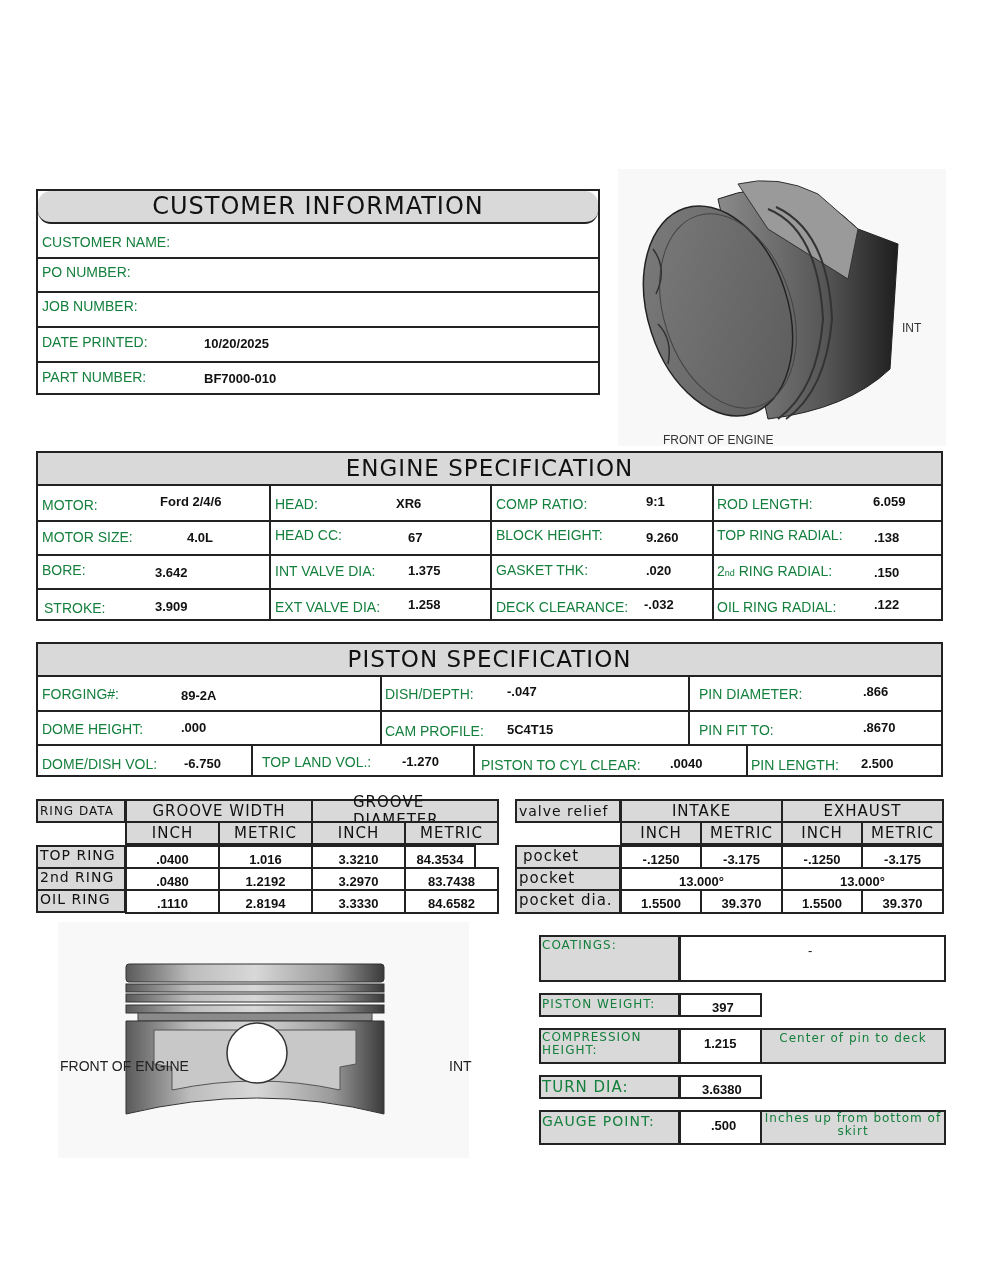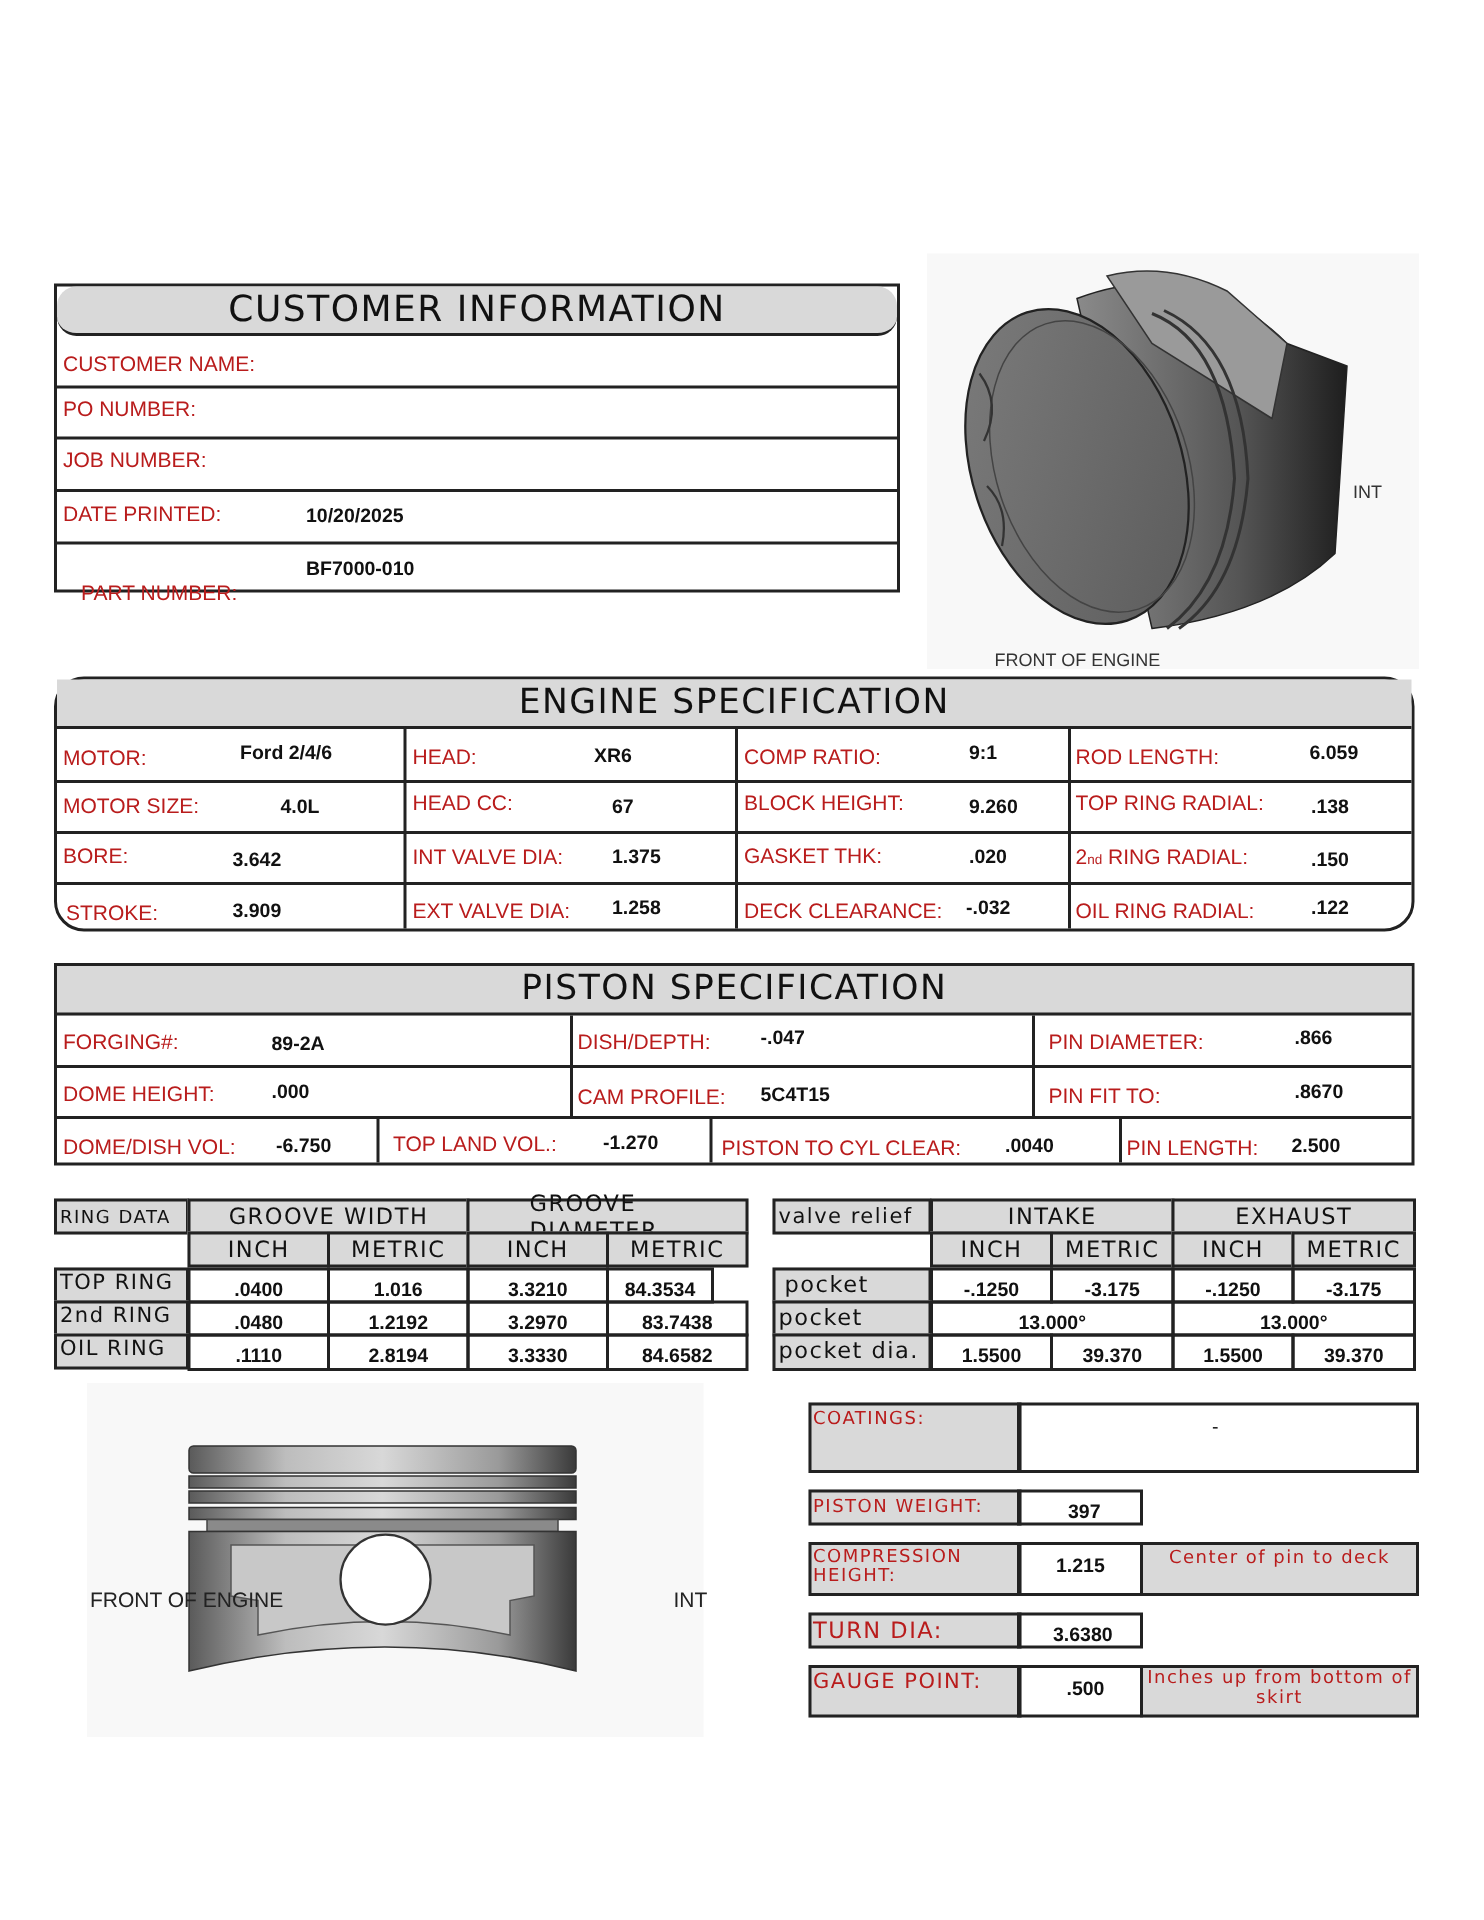--- a/index.html
+++ b/index.html
@@ -1,20 +1,20 @@
 <!DOCTYPE html>
 <html><head>
 <meta charset="utf-8">
 <style>
   html,body{margin:0;padding:0;background:#fff;}
   body{width:989px;height:1280px;position:relative;overflow:hidden;font-family:"Liberation Sans",sans-serif;color:#111;}
   .abs{position:absolute;box-sizing:border-box;}
   .box{border:2px solid #222;}
   .hdr{background:#d9d9d9;font-family:"DejaVu Sans",sans-serif;letter-spacing:1px;text-align:center;color:#111;}
-  .lbl{position:absolute;font-size:14px;color:#b91c1c;white-space:nowrap;}
+  .lbl{position:absolute;font-size:14px;color:#15803d;white-space:nowrap;}
   .val{position:absolute;font-size:13px;font-weight:bold;white-space:nowrap;}
   .g{background:#d9d9d9;}
   .wide{font-family:"DejaVu Sans",sans-serif;letter-spacing:1px;}
   .tcell{position:absolute;box-sizing:border-box;border:2px solid #222;display:flex;align-items:center;justify-content:center;font-size:13px;}
   .tcell.g{font-family:"DejaVu Sans",sans-serif;font-size:15px;letter-spacing:1px;}
   .rl{justify-content:flex-start;padding-left:2px;font-family:"DejaVu Sans",sans-serif;font-size:13px;letter-spacing:1px;align-items:flex-start;}
   .num{font-weight:bold;font-size:13px;padding-top:4px;}
   .img{position:absolute;background:#f8f8f8;}
 </style>
 </head>
@@ -32,21 +32,21 @@
   </div>
   <div class="abs" style="left:0;top:102px;width:560px;height:35px;border-bottom:2px solid #222;">
     <span class="lbl" style="left:4px;top:5px;">JOB NUMBER:</span>
     <span class="val" style="left:166px;top:5px;"></span>
   </div>
   <div class="abs" style="left:0;top:137px;width:560px;height:35px;border-bottom:2px solid #222;">
     <span class="lbl" style="left:4px;top:6px;">DATE PRINTED:</span>
     <span class="val" style="left:166px;top:8px;">10/20/2025</span>
   </div>
   <div class="abs" style="left:0;top:172px;width:560px;height:30px;">
-    <span class="lbl" style="left:16px;top:6px;margin-top:18px;">PART NUMBER:</span>
+    <span class="lbl" style="left:4px;top:6px;">PART NUMBER:</span>
     <span class="val" style="left:166px;top:8px;">BF7000-010</span>
   </div>
 </div>
 
 <div class="img" style="left:618px;top:169px;width:328px;height:277px;">
   <svg width="328" height="277" viewBox="0 0 328 277">
     <defs>
       <linearGradient id="side" x1="0" y1="0" x2="1" y2="0">
         <stop offset="0" stop-color="#8a8a8a"></stop>
           <stop offset="0.6" stop-color="#555"></stop>
@@ -63,21 +63,21 @@
     <ellipse cx="110" cy="142" rx="64" ry="100" transform="rotate(-18 110 142)" fill="none" stroke="#444" stroke-width="1"></ellipse>
     <path d="M 150 40 Q 200 60 205 150 Q 200 220 160 250" fill="none" stroke="#333" stroke-width="2"></path>
     <path d="M 158 38 Q 210 62 214 150 Q 208 222 168 250" fill="none" stroke="#333" stroke-width="2"></path>
     <path d="M 35 80 Q 50 100 38 125" fill="none" stroke="#333" stroke-width="1.5"></path>
     <path d="M 40 155 Q 55 170 50 195" fill="none" stroke="#333" stroke-width="1.5"></path>
   </svg>
   <span class="lbl" style="left:284px;top:152px;font-size:12px;color:#333;">INT</span>
   <span class="lbl" style="left:45px;top:264px;font-size:12px;color:#333;">FRONT OF ENGINE</span>
 </div>
 
-<div class="abs box" style="left:36px;top:451px;width:907px;height:170px;border-radius:20px;">
+<div class="abs box" style="left:36px;top:451px;width:907px;height:170px;">
   <div class="abs hdr" style="left:0;top:0;width:903px;height:33px;border-bottom:2px solid #222;font-size:23px;line-height:31px;">ENGINE SPECIFICATION</div>
 
   <div class="abs" style="left:231px;top:33px;width:2px;height:133px;background:#222;"></div>
   <div class="abs" style="left:452px;top:33px;width:2px;height:133px;background:#222;"></div>
   <div class="abs" style="left:674px;top:33px;width:2px;height:133px;background:#222;"></div>
 
   <div class="abs" style="left:0;top:67px;width:903px;height:2px;background:#222;"></div>
   <div class="abs" style="left:0;top:101px;width:903px;height:2px;background:#222;"></div>
   <div class="abs" style="left:0;top:135px;width:903px;height:2px;background:#222;"></div>
 

